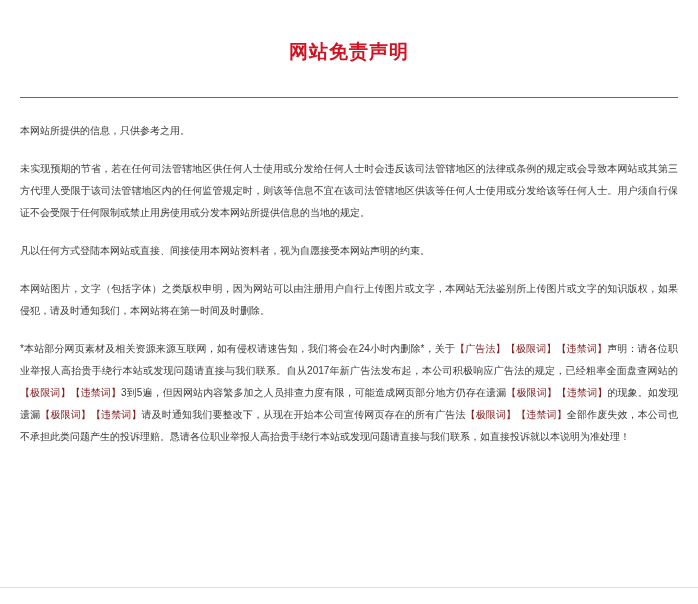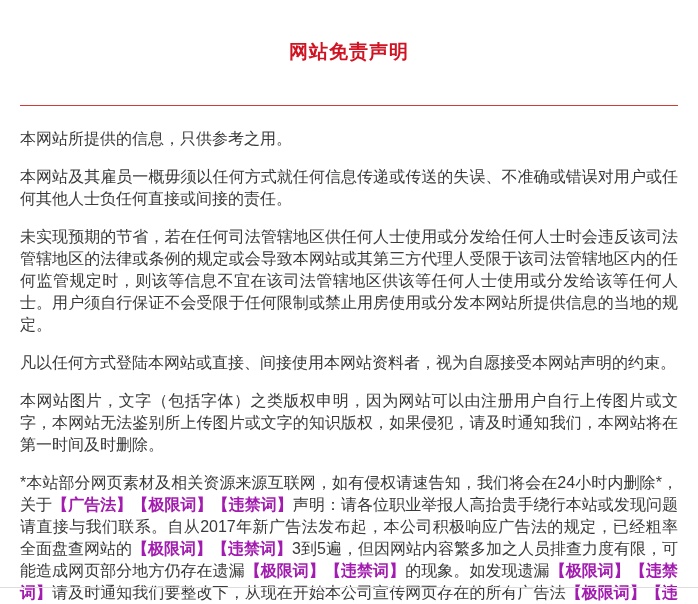--- a/index.html
+++ b/index.html
@@ -16,47 +16,47 @@
   }
   .page {
     position: relative;
     width: 698px;
     height: 604px;
     box-sizing: border-box;
     padding: 0 20px;
   }
   .title-block {
     padding-top: 26px;
-    padding-bottom: 28px;
+    padding-bottom: 20px;
     text-align: center;
     border-bottom: 1px solid #d43b34;
   }
   .page-title {
     display: inline-block;
     font-size: 19px;
     font-weight: bold;
     color: #cf1322;
     letter-spacing: 1px;
   }
   .content {
     padding-top: 22px;
   }
   .para {
-    font-size: 16px;
+    font-size: 10px;
     line-height: 22px;
     color: #3a3a3a;
     margin: 0 0 16px 0;
     text-align: justify;
   }
   .para.note {
     margin-bottom: 18px;
   }
   .hl {
-    color: #a21caf;
-    font-weight: bold;
+    color: #7f1d1d;
+    font-weight: normal;
   }
   .bottom-rule {
     position: absolute;
     left: 0;
     right: 0;
     bottom: 16px;
     height: 1px;
     background: #dddddd;
   }
 </style>
@@ -65,21 +65,20 @@
 
 <div class="page">
 
   <div class="title-block">
     <h1 class="page-title">网站免责声明</h1>
   </div>
 
   <div class="content">
 
     <p class="para">本网站所提供的信息，只供参考之用。</p>
-    <p class="para">本网站及其雇员一概毋须以任何方式就任何信息传递或传送的失误、不准确或错误对用户或任何其他人士负任何直接或间接的责任。</p>
     <p class="para">未实现预期的节省，若在任何司法管辖地区供任何人士使用或分发给任何人士时会违反该司法管辖地区的法律或条例的规定或会导致本网站或其第三方代理人受限于该司法管辖地区内的任何监管规定时，则该等信息不宜在该司法管辖地区供该等任何人士使用或分发给该等任何人士。用户须自行保证不会受限于任何限制或禁止用房使用或分发本网站所提供信息的当地的规定。</p>
     <p class="para">凡以任何方式登陆本网站或直接、间接使用本网站资料者，视为自愿接受本网站声明的约束。</p>
     <p class="para">本网站图片，文字（包括字体）之类版权申明，因为网站可以由注册用户自行上传图片或文字，本网站无法鉴别所上传图片或文字的知识版权，如果侵犯，请及时通知我们，本网站将在第一时间及时删除。</p>
 
     <p class="para note"><span>*本站部分网页素材及相关资源来源互联网，如有侵权请速告知，我们将会在24小时内删除*，关于</span><span class="hl">【广告法】</span><span class="hl">【极限词】</span><span class="hl">【违禁词】</span><span>声明：请各位职业举报人高抬贵手绕行本站或发现问题请直接与我们联系。自从2017年新广告法发布起，本公司积极响应广告法的规定，已经粗率全面盘查网站的</span><span class="hl">【极限词】</span><span class="hl">【违禁词】</span><span>3到5遍，但因网站内容繁多加之人员排查力度有限，可能造成网页部分地方仍存在遗漏</span><span class="hl">【极限词】</span><span class="hl">【违禁词】</span><span>的现象。如发现遗漏</span><span class="hl">【极限词】</span><span class="hl">【违禁词】</span><span>请及时通知我们要整改下，从现在开始本公司宣传网页存在的所有广告法</span><span class="hl">【极限词】</span><span class="hl">【违禁词】</span><span>全部作废失效，本公司也不承担此类问题产生的投诉理赔。恳请各位职业举报人高抬贵手绕行本站或发现问题请直接与我们联系，如直接投诉就以本说明为准处理！</span></p>
 
   </div>
 
   <div class="bottom-rule"></div>
 

